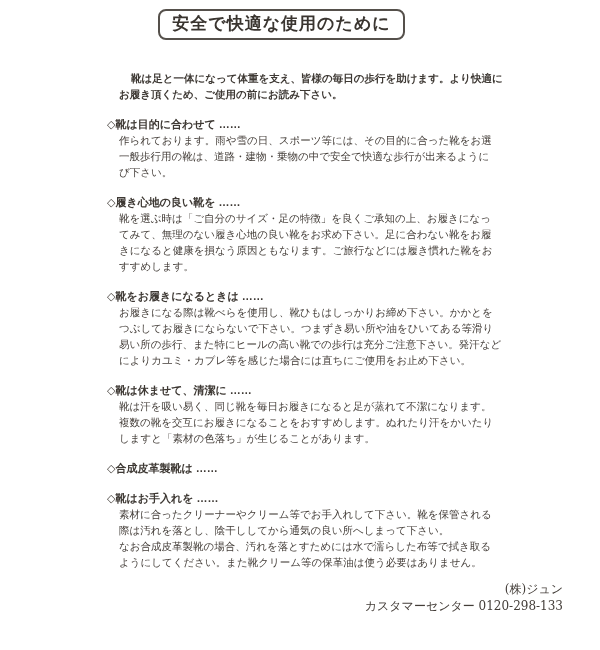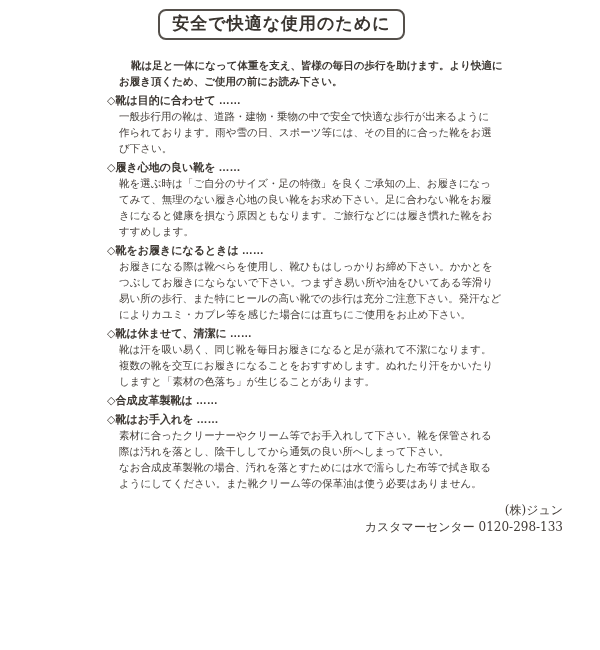--- a/index.html
+++ b/index.html
@@ -28,33 +28,33 @@
     font-size: 17px;
     font-weight: 600;
     letter-spacing: 1px;
     color: #3a3530;
   }
   .content {
     margin-left: 107px;
     width: 410px;
   }
   .intro {
-    margin-top: 17px;
+    margin-top: 30px;
     margin-left: 12px;
     font-family: "Liberation Sans", "DejaVu Sans", sans-serif;
     font-weight: bold;
     font-size: 10.5px;
     line-height: 16px;
     color: #3e3934;
   }
   .intro .line.first {
     text-indent: 12px;
   }
   .section {
-    margin-top: 3px;
+    margin-top: 14px;
   }
   .sec-header {
     font-family: "Liberation Sans", "DejaVu Sans", sans-serif;
     font-weight: bold;
     font-size: 11px;
     line-height: 16px;
     white-space: nowrap;
     color: #3e3934;
   }
   .sec-body {
@@ -88,22 +88,22 @@
   <div class="content">
 
     <div class="intro">
       <div class="line first">靴は足と一体になって体重を支え、皆様の毎日の歩行を助けます。より快適に</div>
       <div class="line">お履き頂くため、ご使用の前にお読み下さい。</div>
     </div>
 
     <div class="section">
       <div class="sec-header">◇靴は目的に合わせて ……</div>
       <div class="sec-body">
+        <div class="line">作られております。雨や雪の日、スポーツ等には、その目的に合った靴をお選</div>
         <div class="line">一般歩行用の靴は、道路・建物・乗物の中で安全で快適な歩行が出来るように</div>
-        <div class="line">作られております。雨や雪の日、スポーツ等には、その目的に合った靴をお選</div>
         <div class="line">び下さい。</div>
       </div>
     </div>
 
     <div class="section">
       <div class="sec-header">◇履き心地の良い靴を ……</div>
       <div class="sec-body">
         <div class="line">靴を選ぶ時は「ご自分のサイズ・足の特徴」を良くご承知の上、お履きになっ</div>
         <div class="line">てみて、無理のない履き心地の良い靴をお求め下さい。足に合わない靴をお履</div>
         <div class="line">きになると健康を損なう原因ともなります。ご旅行などには履き慣れた靴をお</div>

